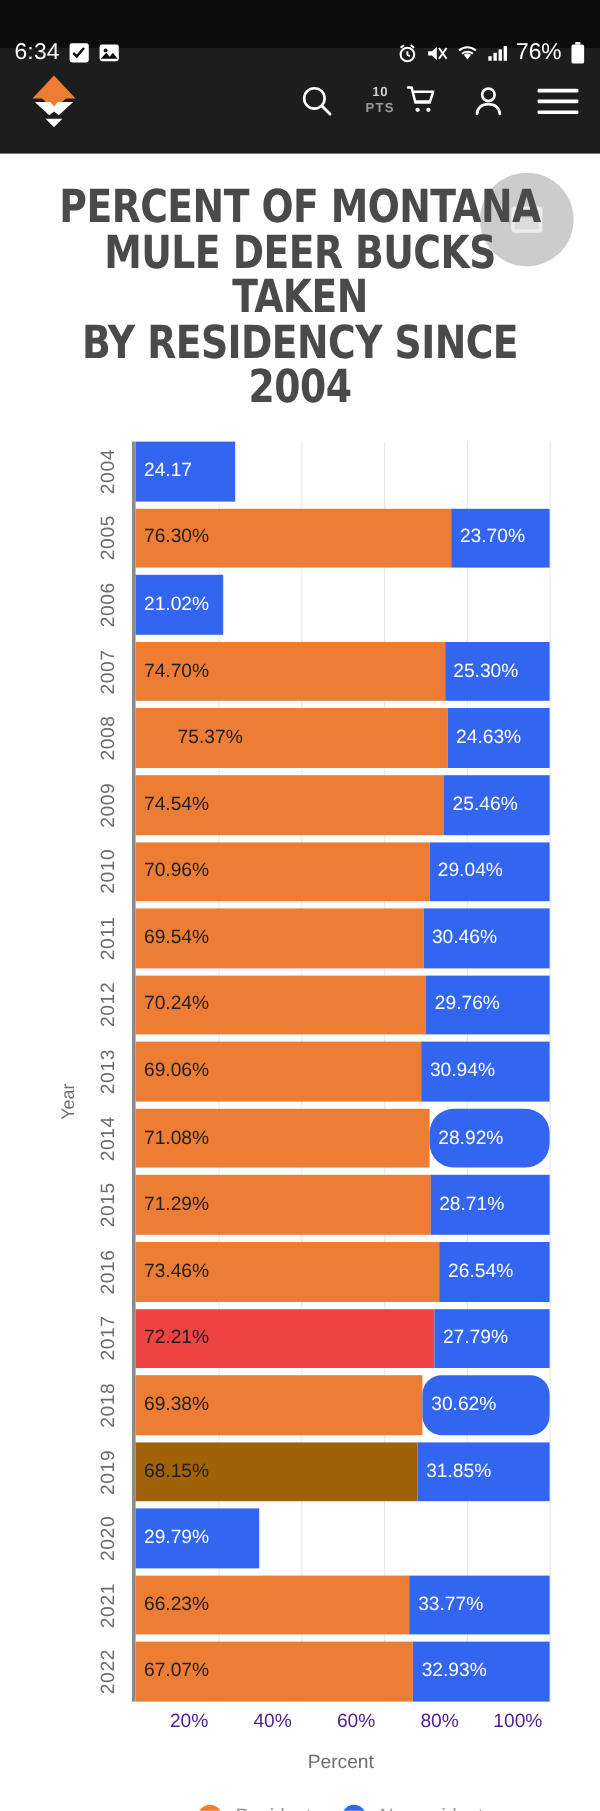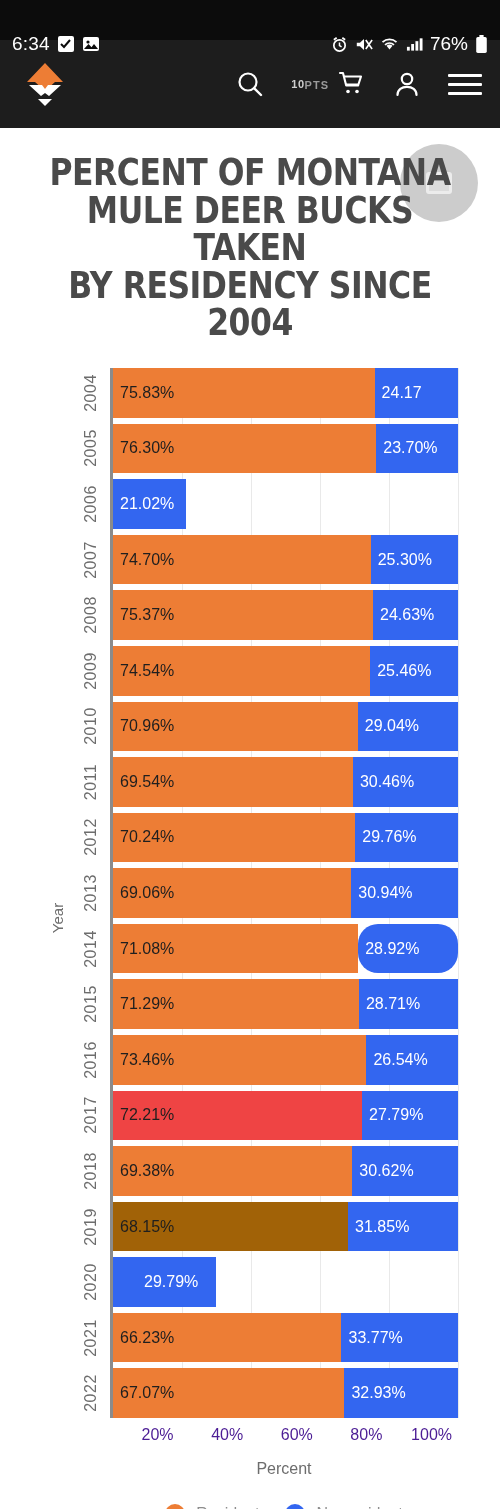--- a/index.html
+++ b/index.html
@@ -24,21 +24,21 @@
 
   
   .navbar {
     height:88px; background:#1d1d1d;
     display:flex; align-items:center; justify-content:space-between;
     padding:0 18px 0 16px;
   }
   .logo { width:58px; height:58px; position:relative; }
   .nav-right { display:flex; align-items:center; gap:26px; }
   .pts-wrap { display:flex; align-items:center; gap:7px; }
-  .pts-text { display:flex; align-items:center; line-height:1; }
+  .pts-text { display:flex; flex-direction:column; align-items:center; line-height:1; }
   .pts-num { color:#cfcfcf; font-size:11px; font-weight:bold; letter-spacing:.5px; }
   .pts-lbl { color:#9a9a9a; font-size:11px; font-weight:bold; letter-spacing:1px; margin-top:2px; }
   .hamburger { display:flex; flex-direction:column; gap:6px; width:34px; }
   .hamburger span { display:block; height:3px; background:#ffffff; border-radius:1px; }
 
   
   .title-wrap {
     position:relative; padding:26px 16px 14px 16px; text-align:center;
   }
   .watermark {
@@ -247,23 +247,20 @@
     <div class="gridlines" id="gridlines">
         <div class="gl" style="left: 20%;"></div>
         <div class="gl" style="left: 40%;"></div>
         <div class="gl" style="left: 60%;"></div>
         <div class="gl" style="left: 80%;"></div>
         <div class="gl" style="left: 100%;"></div>
       </div>
     <div class="rows" id="rows">
         <div class="row">
           <div class="ytick">2004</div>
-          <div class="seg seg-res" style="width: 75.83%; background: rgb(237, 125, 53);">
-            <span class="val">75.83%</span>
-          </div>
           <div class="seg seg-non" style="width: 24.17%; background: rgb(51, 102, 240);">
             <span class="val">24.17</span>
           </div>
         </div>
         <div class="row">
           <div class="ytick">2005</div>
           <div class="seg seg-res" style="width: 76.3%; background: rgb(237, 125, 53); align-items: center;">
             <span class="val">76.30%</span>
           </div>
           <div class="seg seg-non" style="width: 23.7%; background: rgb(51, 102, 240);">
@@ -280,21 +277,21 @@
           <div class="ytick">2007</div>
           <div class="seg seg-res" style="width: 74.7%; background: rgb(237, 125, 53);">
             <span class="val">74.70%</span>
           </div>
           <div class="seg seg-non" style="width: 25.3%; background: rgb(51, 102, 240);">
             <span class="val">25.30%</span>
           </div>
         </div>
         <div class="row">
           <div class="ytick">2008</div>
-          <div class="seg seg-res" style="width: 75.37%; background: rgb(237, 125, 53);">
+          <div class="seg seg-res" style="width: 75.37%; background: rgb(237, 125, 53); padding-left: 28px;">
             <span class="val">75.37%</span>
           </div>
           <div class="seg seg-non" style="width: 24.63%; background: rgb(51, 102, 240);">
             <span class="val">24.63%</span>
           </div>
         </div>
         <div class="row">
           <div class="ytick">2009</div>
           <div class="seg seg-res" style="width: 74.54%; background: rgb(237, 125, 53);">
             <span class="val">74.54%</span>
@@ -373,36 +370,36 @@
           </div>
           <div class="seg seg-non" style="width: 27.79%; background: rgb(51, 102, 240);">
             <span class="val">27.79%</span>
           </div>
         </div>
         <div class="row">
           <div class="ytick">2018</div>
           <div class="seg seg-res" style="width: 69.38%; background: rgb(237, 125, 53);">
             <span class="val">69.38%</span>
           </div>
-          <div class="seg seg-non" style="width: 30.62%; background: rgb(51, 102, 240);">
+          <div class="seg seg-non" style="width: 30.62%; background: rgb(51, 102, 240); border-radius: 16px;">
             <span class="val">30.62%</span>
           </div>
         </div>
         <div class="row">
           <div class="ytick">2019</div>
           <div class="seg seg-res" style="width: 68.15%; background: #a16207;">
             <span class="val">68.15%</span>
           </div>
           <div class="seg seg-non" style="width: 31.85%; background: rgb(51, 102, 240);">
             <span class="val">31.85%</span>
           </div>
         </div>
         <div class="row">
           <div class="ytick">2020</div>
-          <div class="seg seg-non" style="width: 29.79%; background: rgb(51, 102, 240); padding-left: 24px;">
+          <div class="seg seg-non" style="width: 29.79%; background: rgb(51, 102, 240);">
             <span class="val">29.79%</span>
           </div>
         </div>
         <div class="row">
           <div class="ytick">2021</div>
           <div class="seg seg-res" style="width: 66.23%; background: rgb(237, 125, 53);">
             <span class="val">66.23%</span>
           </div>
           <div class="seg seg-non" style="width: 33.77%; background: rgb(51, 102, 240);">
             <span class="val">33.77%</span>

